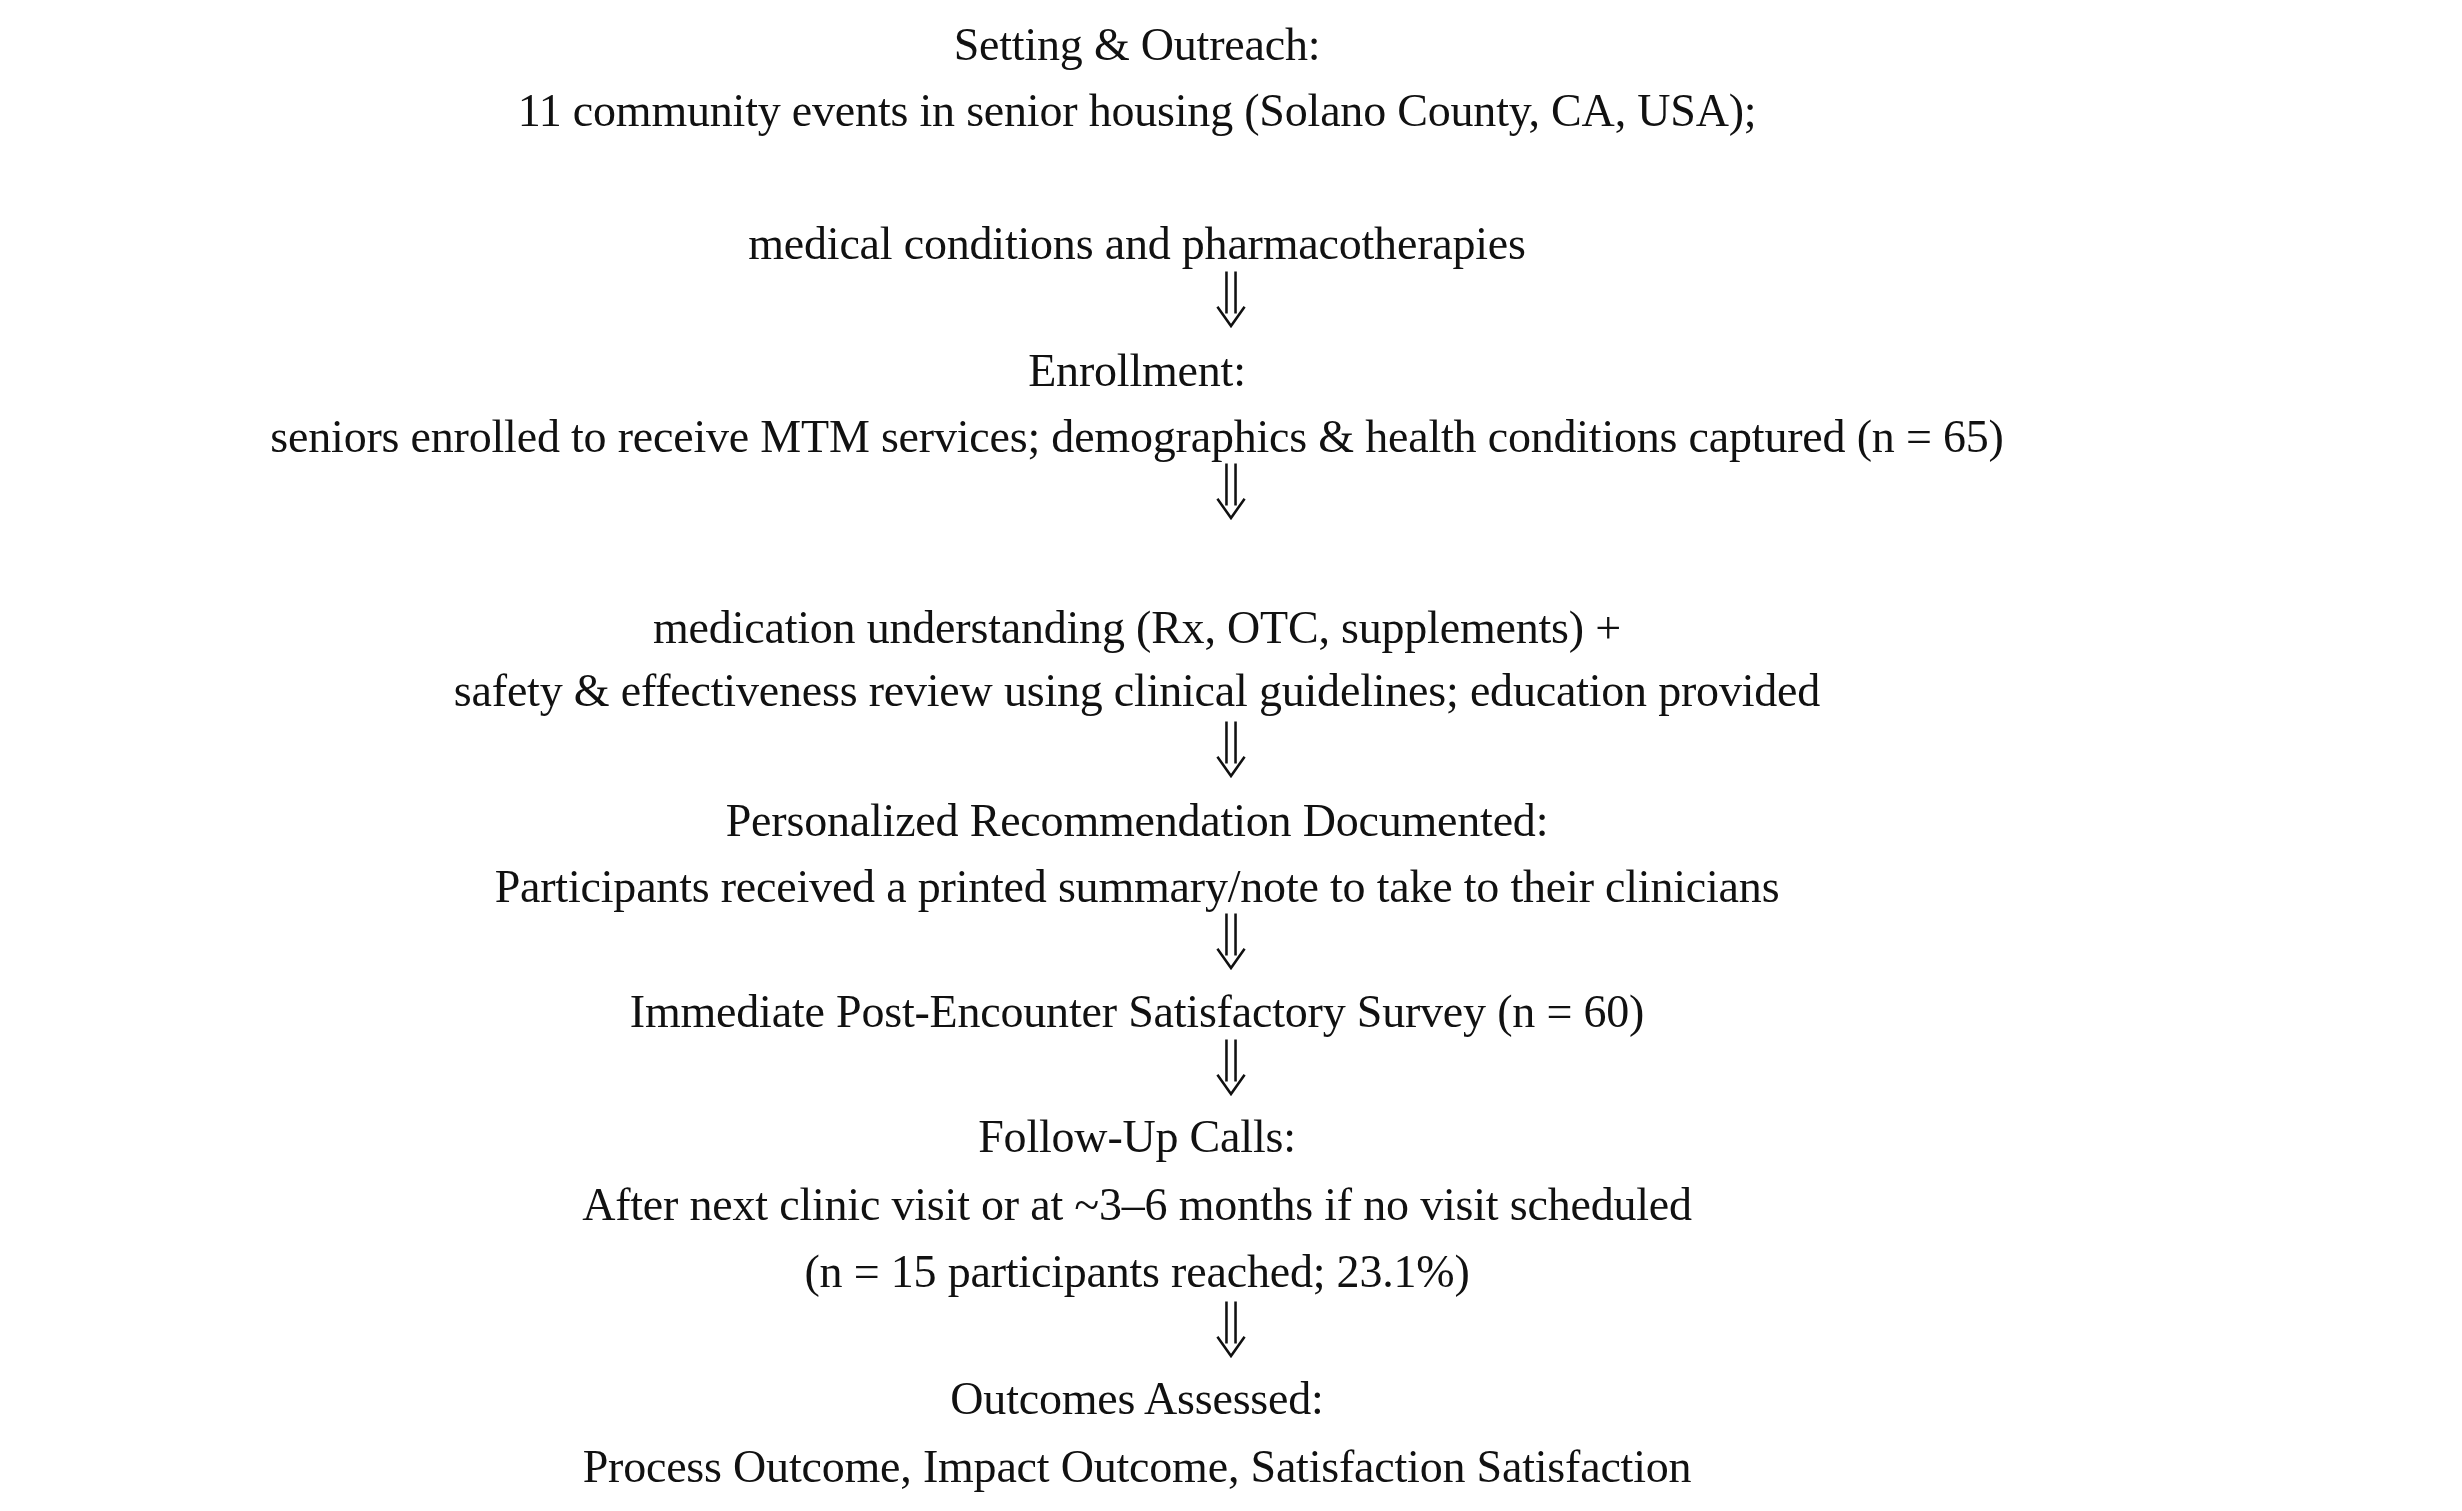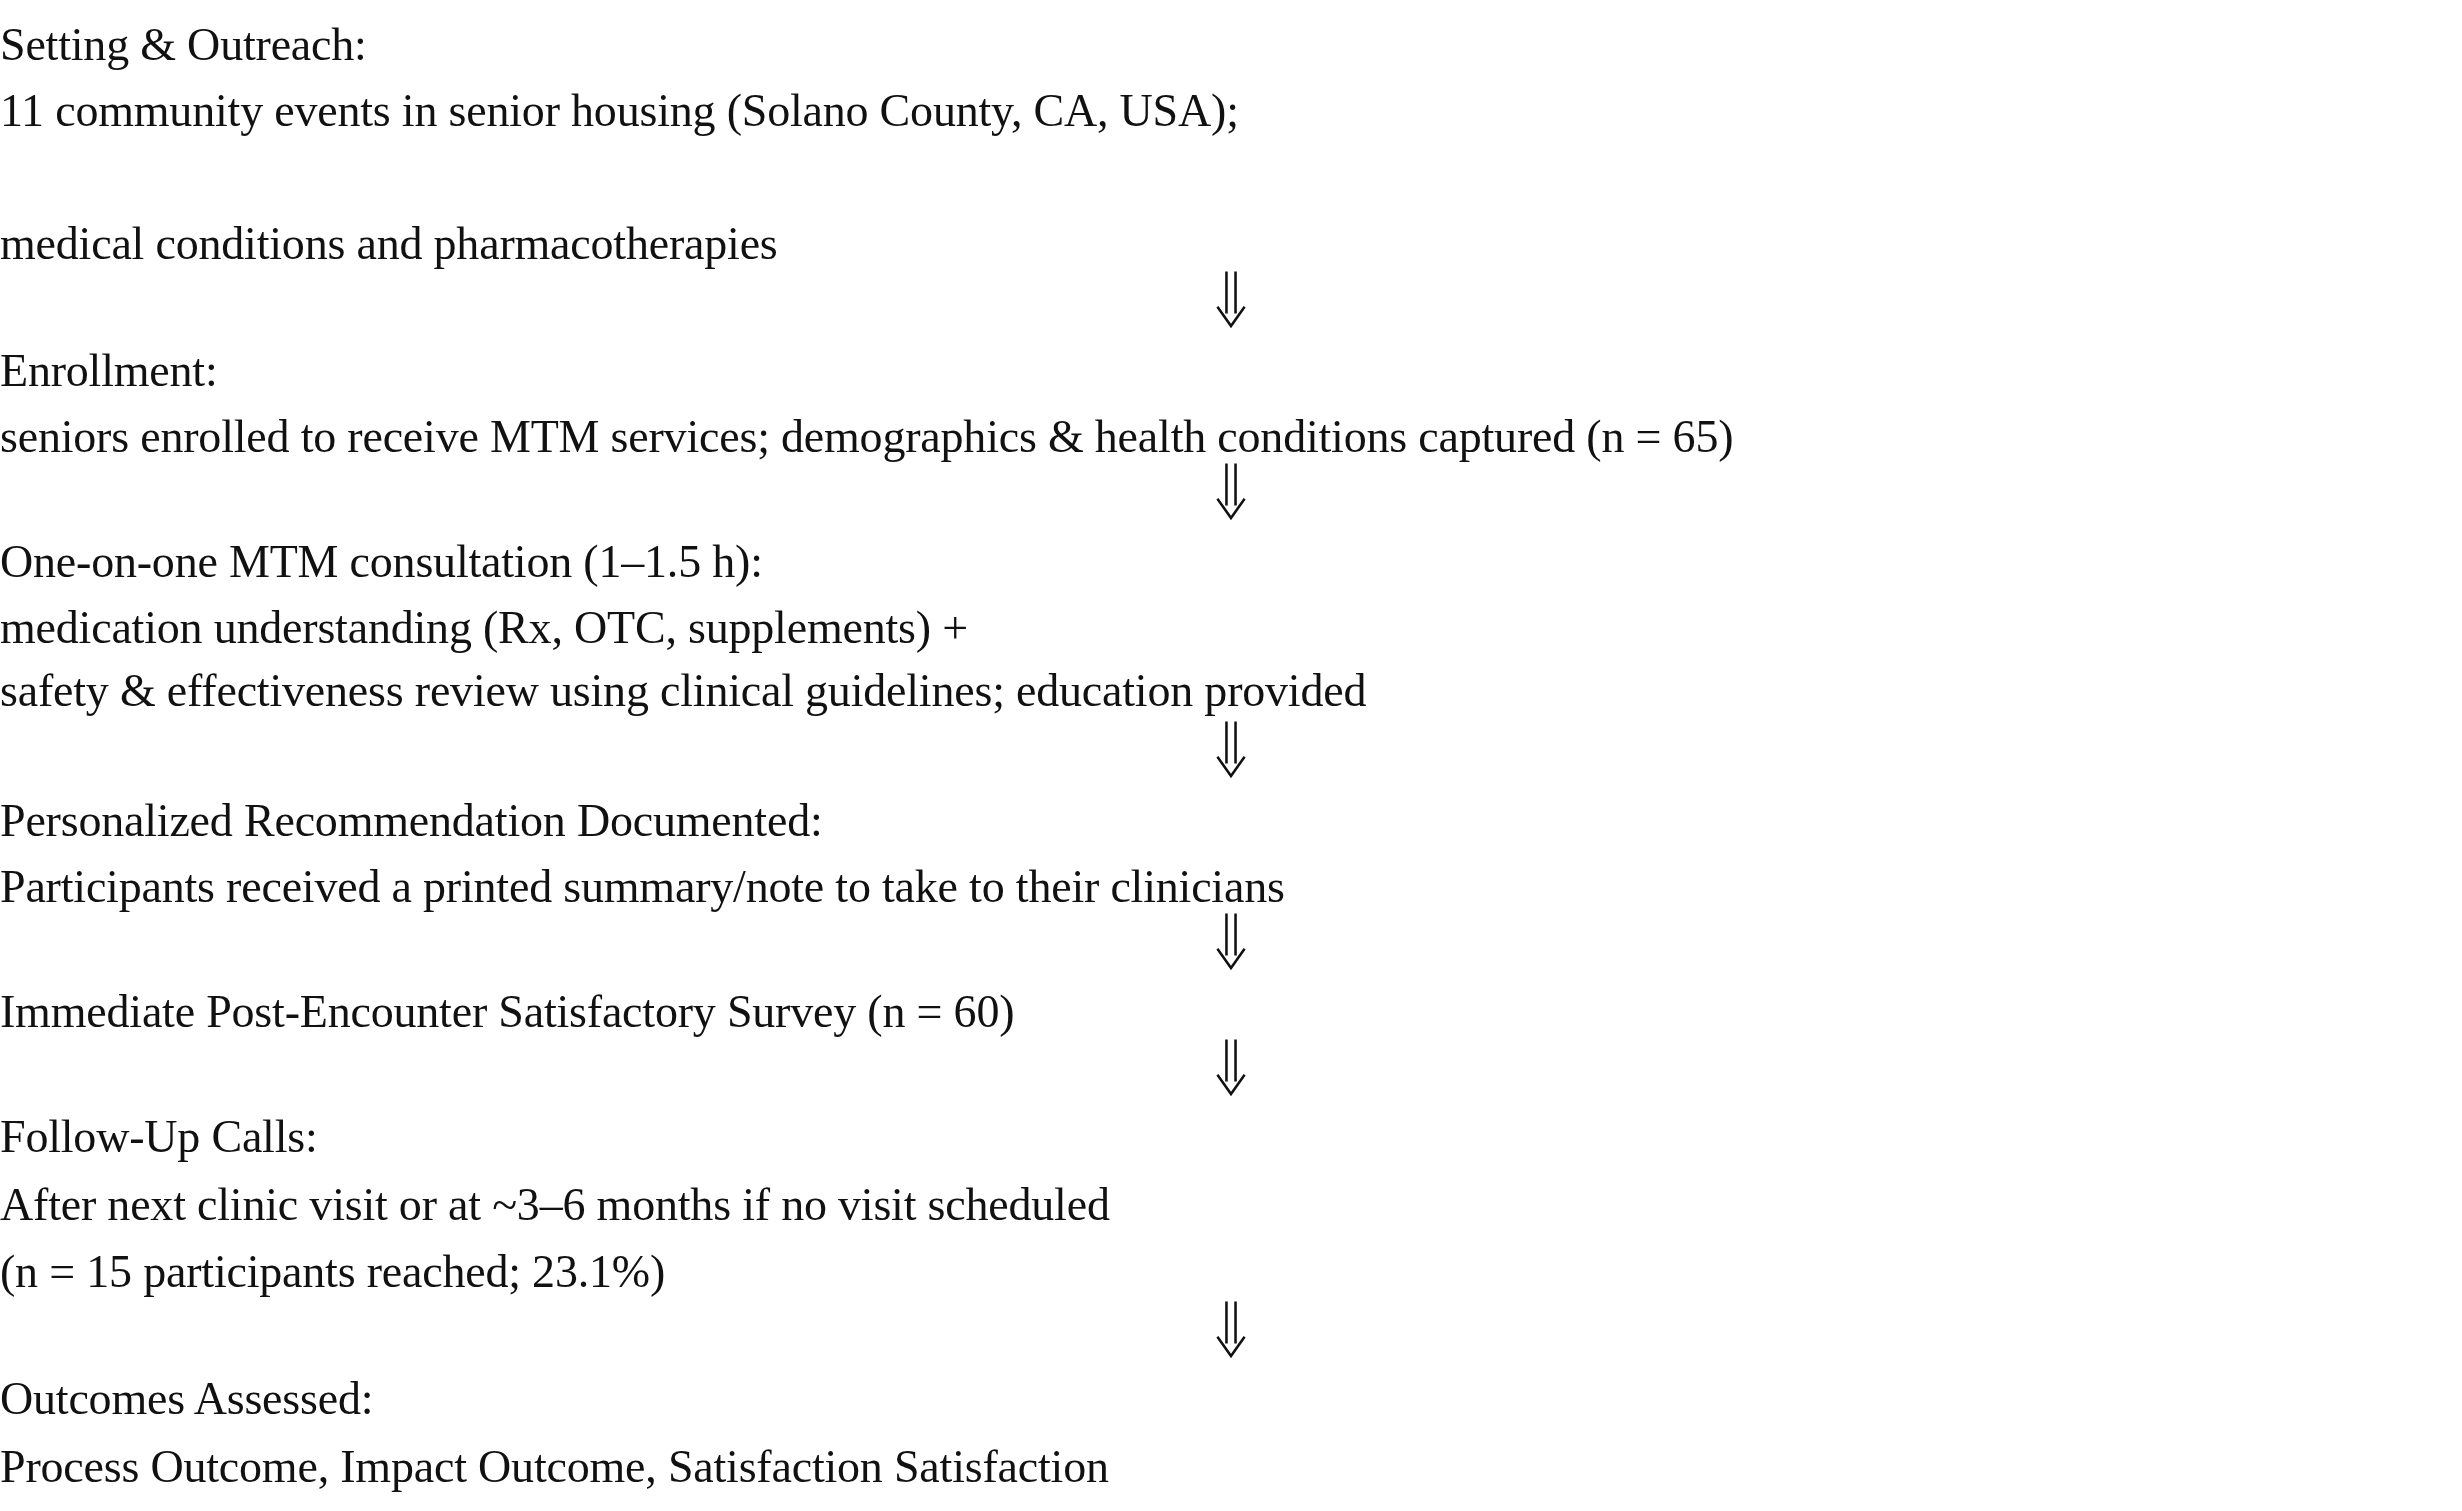--- a/index.html
+++ b/index.html
@@ -1,19 +1,19 @@
 <!DOCTYPE html>
 <html style="font-size:9px"><head>
 <meta charset="utf-8">
 <style>
   html, body { margin: 0; padding: 0; background: #ffffff; }
   body { width: 2462px; height: 1511px; position: relative; overflow: hidden;
          font-family: "Liberation Serif", "DejaVu Serif", serif; color: #111111; }
   .flow { position: absolute; left: 0; top: 0; width: 2462px; height: 1511px; }
-  .line { position: absolute; left: 0; width: 2274px; text-align: left;
+  .line { position: absolute; left: 0; width: 2274px; text-align: center;
           font-size: 46px; line-height: 57px; white-space: nowrap; letter-spacing: -0.2px; }
   .arrow { position: absolute; left: 50%; width: 34px; height: 63px; margin-left: -17px; }
   .arrow svg { width: 34px; height: 63px; display: block; }
 </style>
 </head>
 <body>
 
 <div class="flow">
 
   <div class="line" style="top:16px">Setting &amp; Outreach:</div>
@@ -28,21 +28,20 @@
 
   <div class="line" style="top:342px">Enrollment:</div>
   <div class="line" style="top:408px">seniors enrolled to receive MTM services; demographics &amp; health conditions captured (n = 65)</div>
 
   <div class="arrow" style="top:461px">
     <svg viewBox="0 0 60 110">
         <path d="M22 4 V78 M38 4 V78 M6 66 L30 100 L54 66" fill="none" stroke="#111" stroke-width="4.5"></path>
       </svg>
   </div>
 
-  <div class="line" style="top:533px">One-on-one MTM consultation (1–1.5 h):</div>
   <div class="line" style="top:599px">medication understanding (Rx, OTC, supplements) +</div>
   <div class="line" style="top:662px">safety &amp; effectiveness review using clinical guidelines; education provided</div>
 
   <div class="arrow" style="top:719px">
     <svg viewBox="0 0 60 110">
         <path d="M22 4 V78 M38 4 V78 M6 66 L30 100 L54 66" fill="none" stroke="#111" stroke-width="4.5"></path>
       </svg>
   </div>
 
   <div class="line" style="top:792px">Personalized Recommendation Documented:</div>

